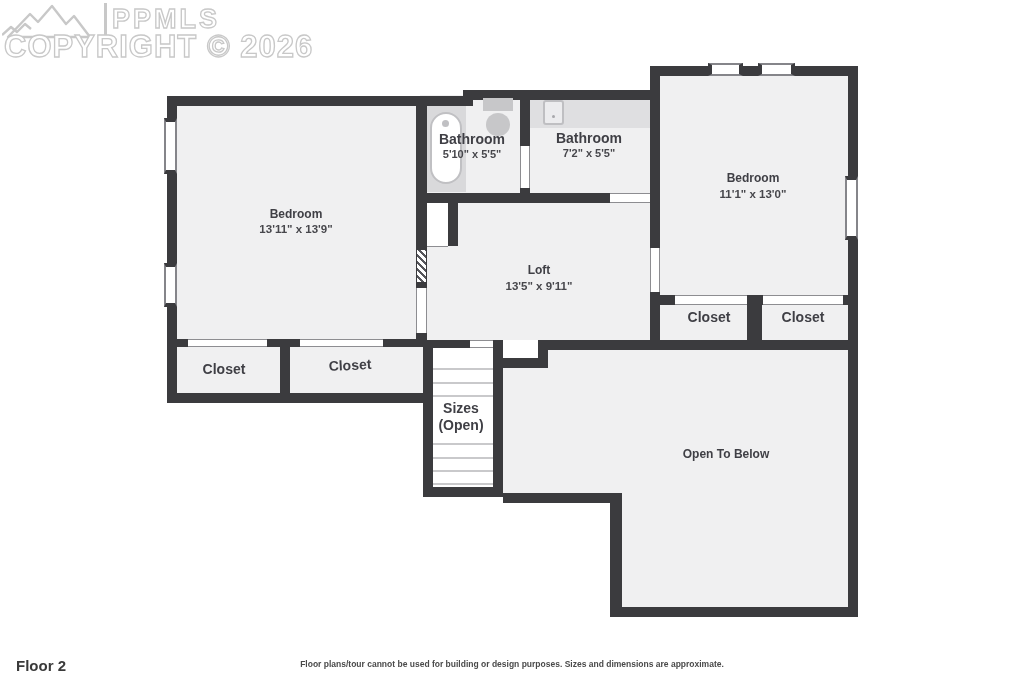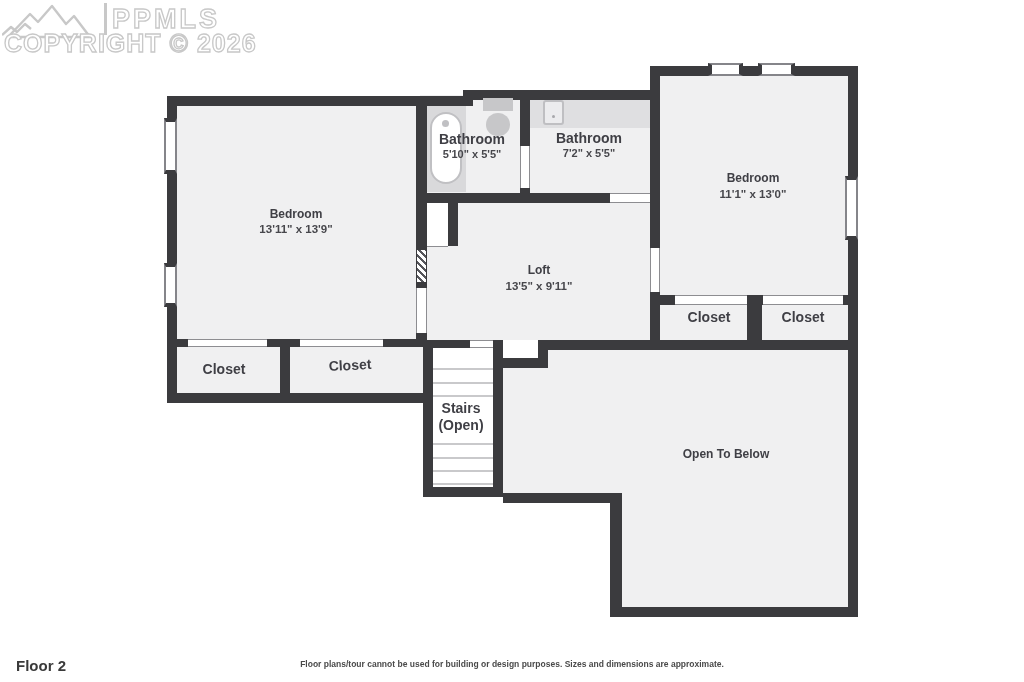--- a/index.html
+++ b/index.html
@@ -25,21 +25,21 @@
   .lbl{position:absolute;transform:translate(-50%,-50%);white-space:nowrap;
        font-weight:700;color:#3f3f45;font-size:12px;}
   .lbl.sz14{font-size:14px;}
   .dim{position:absolute;transform:translate(-50%,-50%);white-space:nowrap;
        font-weight:700;color:#47474c;font-size:11.5px;}
   .dim.sz11{font-size:11px;}
   .fix{position:absolute;box-sizing:border-box;}
   .wm{position:absolute;left:0;top:0;width:260px;height:64px;}
   .wm-brand{position:absolute;left:112px;top:4px;font-size:27px;font-weight:700;letter-spacing:3px;
             color:#ffffff;-webkit-text-stroke:1.3px #c8c8c8;}
-  .wm-copy{position:absolute;left:4px;top:29px;font-size:25px;font-weight:700;letter-spacing:1px;
+  .wm-copy{position:absolute;left:4px;top:29px;font-size:31px;font-weight:700;letter-spacing:1px;
            color:#ffffff;-webkit-text-stroke:1.3px #c8c8c8;white-space:nowrap;}
   .wm-divider{position:absolute;left:104px;top:3px;width:3px;height:32px;background:#c8c8c8;}
   .footer-floor{position:absolute;left:16px;top:657px;font-size:15px;font-weight:700;color:#3a3a3a;}
   .footer-disclaimer{position:absolute;left:512px;top:659px;transform:translateX(-50%);
                      font-size:8.5px;font-weight:700;color:#4a4a4a;white-space:nowrap;}
 </style>
 </head>
 <body>
 
 <div class="page">
@@ -129,21 +129,21 @@
   <div class="dim" style="left:753px;top:194px;">11'1" x 13'0"</div>
 
   <div class="lbl" style="left:539px;top:270px;text-align:center;">Loft</div>
   <div class="dim" style="left:539px;top:286px;">13'5" x 9'11"</div>
 
   <div class="lbl sz14" style="left:224px;top:369px;">Closet</div>
   <div class="lbl sz14" style="left:350px;top:365px;transform:translate(-50%,-50%) rotate(-3deg);">Closet</div>
   <div class="lbl sz14" style="left:709px;top:317px;">Closet</div>
   <div class="lbl sz14" style="left:803px;top:317px;">Closet</div>
 
-  <div class="lbl sz14" style="left:461px;top:408px;">Stairs</div>
+  <div class="lbl sz14" style="left:461px;top:408px;">Sizes</div>
   <div class="lbl sz14" style="left:461px;top:425px;">(Open)</div>
 
   <div class="lbl" style="left:726px;top:454px;">Open To Below</div>
 
   <div class="wm">
     <svg width="102" height="40" viewBox="0 0 102 40" style="position:absolute;left:2px;top:1px;">
       <path d="M6 36 L28 13 L36 21 L50 5 L64 23 L72 15 L88 36 Z" fill="#ffffff" stroke="#c8c8c8" stroke-width="2.4" stroke-linejoin="round"></path>
       <path d="M0 34 L9 26 L15 31 L23 23 L29 28" fill="none" stroke="#c8c8c8" stroke-width="2.4" stroke-linejoin="round"></path>
     </svg>
     <div class="wm-divider"></div>

